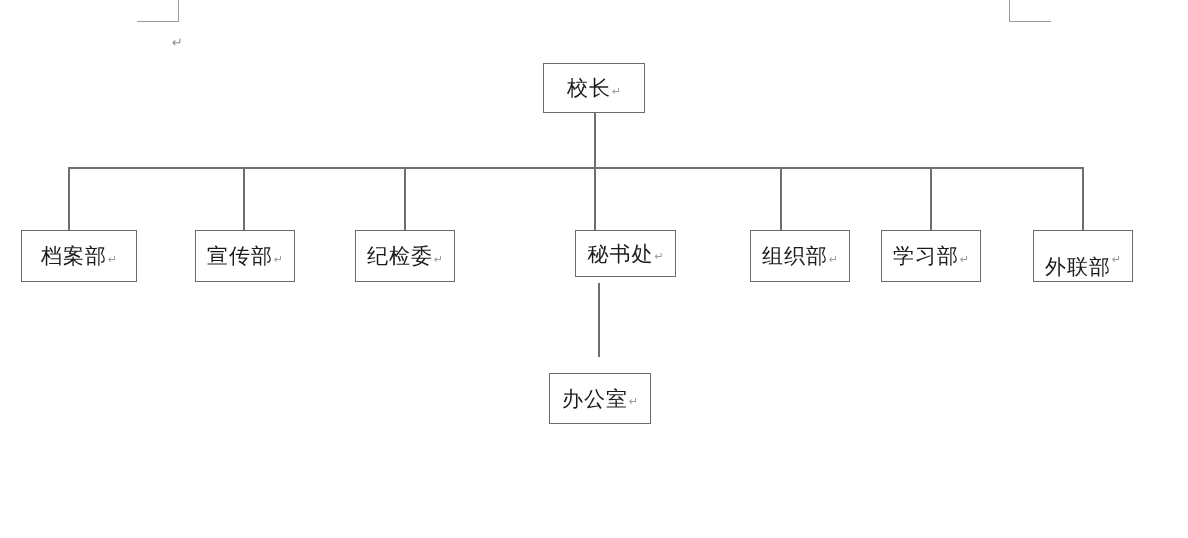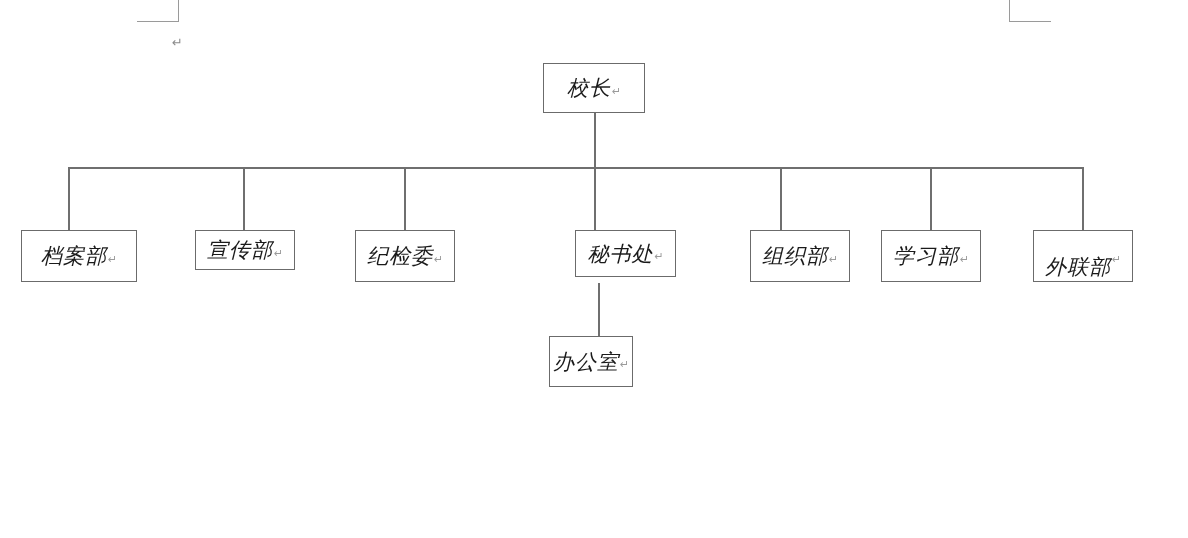--- a/index.html
+++ b/index.html
@@ -59,21 +59,20 @@
   
   .node {
     position: absolute;
     box-sizing: border-box;
     background: #ffffff;
     border: 1px solid #6b6b6b;
     display: flex;
     align-items: center;
     justify-content: center;
     z-index: 3;
-    font-style: italic;
   }
   .node .label {
     color: #1a1a1a;
     font-size: 21px;
     letter-spacing: 1px;
     white-space: nowrap;
     font-family: "Liberation Serif", "DejaVu Serif", serif;
   }
   .node .mark {
     color: #9b9b9b;
@@ -125,21 +124,21 @@
   <div class="node" style="left:543px; top:63px; width:102px; height:50px;">
     <span class="label">校长</span>
       <span class="mark">↵</span>
   </div>
 
   <div class="node" style="left:21px; top:230px; width:116px; height:52px;">
     <span class="label">档案部</span>
       <span class="mark">↵</span>
   </div>
 
-  <div class="node" style="left:195px; top:230px; width:100px; height:40px;">
+  <div class="node" style="left:195px; top:230px; width:100px; height:52px;">
     <span class="label">宣传部</span>
       <span class="mark">↵</span>
   </div>
 
   <div class="node" style="left:355px; top:230px; width:100px; height:52px;text-align:right;">
     <span class="label">纪检委</span>
       <span class="mark">↵</span>
   </div>
 
   <div class="node" style="left:575px; top:230px; width:101px; height:47px;">
@@ -155,18 +154,18 @@
   <div class="node" style="left:881px; top:230px; width:100px; height:52px;">
     <span class="label">学习部</span>
       <span class="mark">↵</span>
   </div>
 
   <div class="node" style="left:1033px; top:230px; width:100px; height:52px;align-items:flex-end;">
     <span class="label">外联部</span>
       <span class="mark">↵</span>
   </div>
 
-  <div class="node" style="left:549px; top:336px; width:84px; height:51px;">
+  <div class="node" style="left:549px; top:373px; width:102px; height:51px;">
     <span class="label">办公室</span>
       <span class="mark">↵</span>
   </div>
 
 </div>
 
 </body></html>

